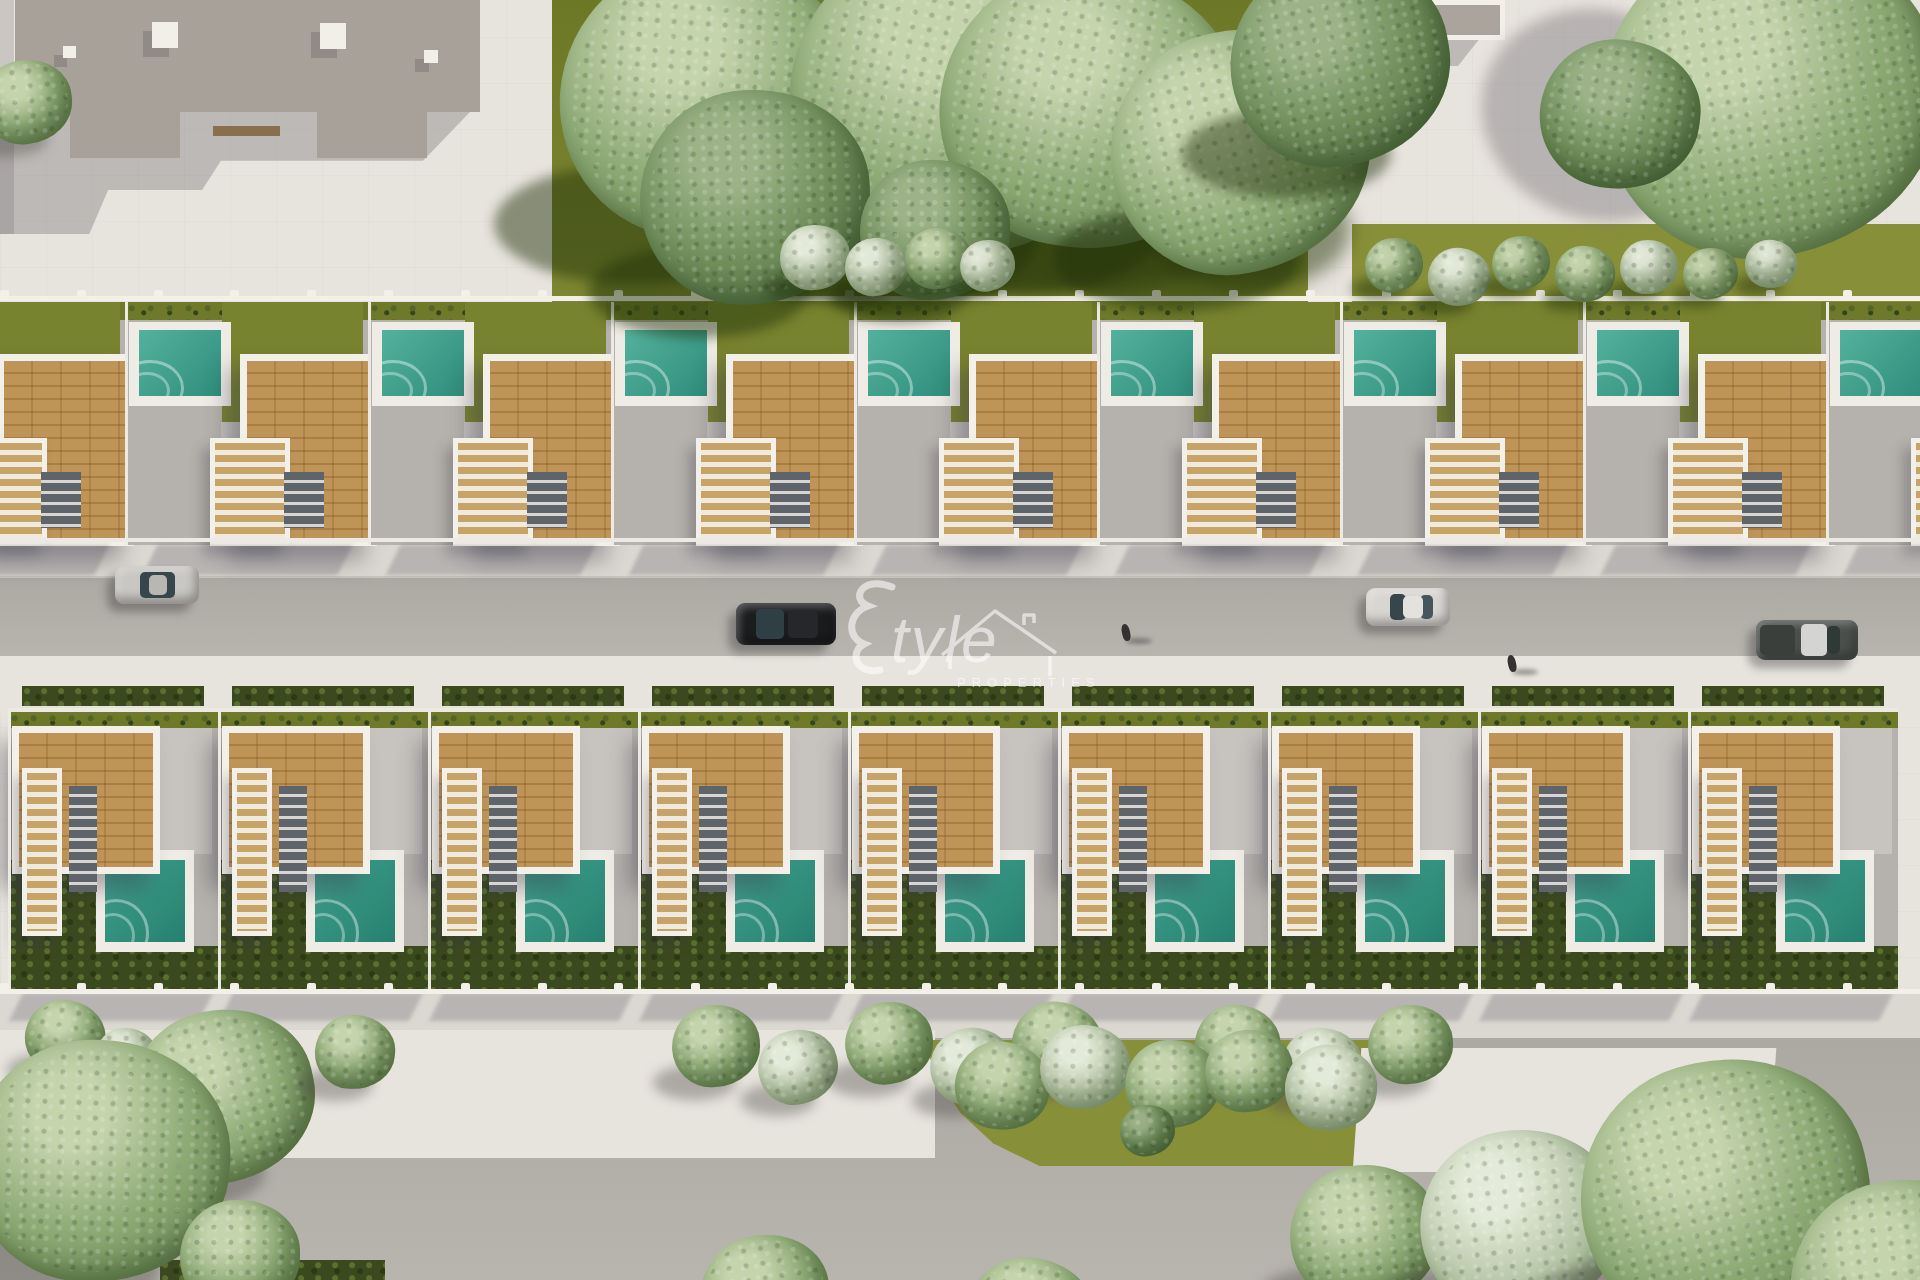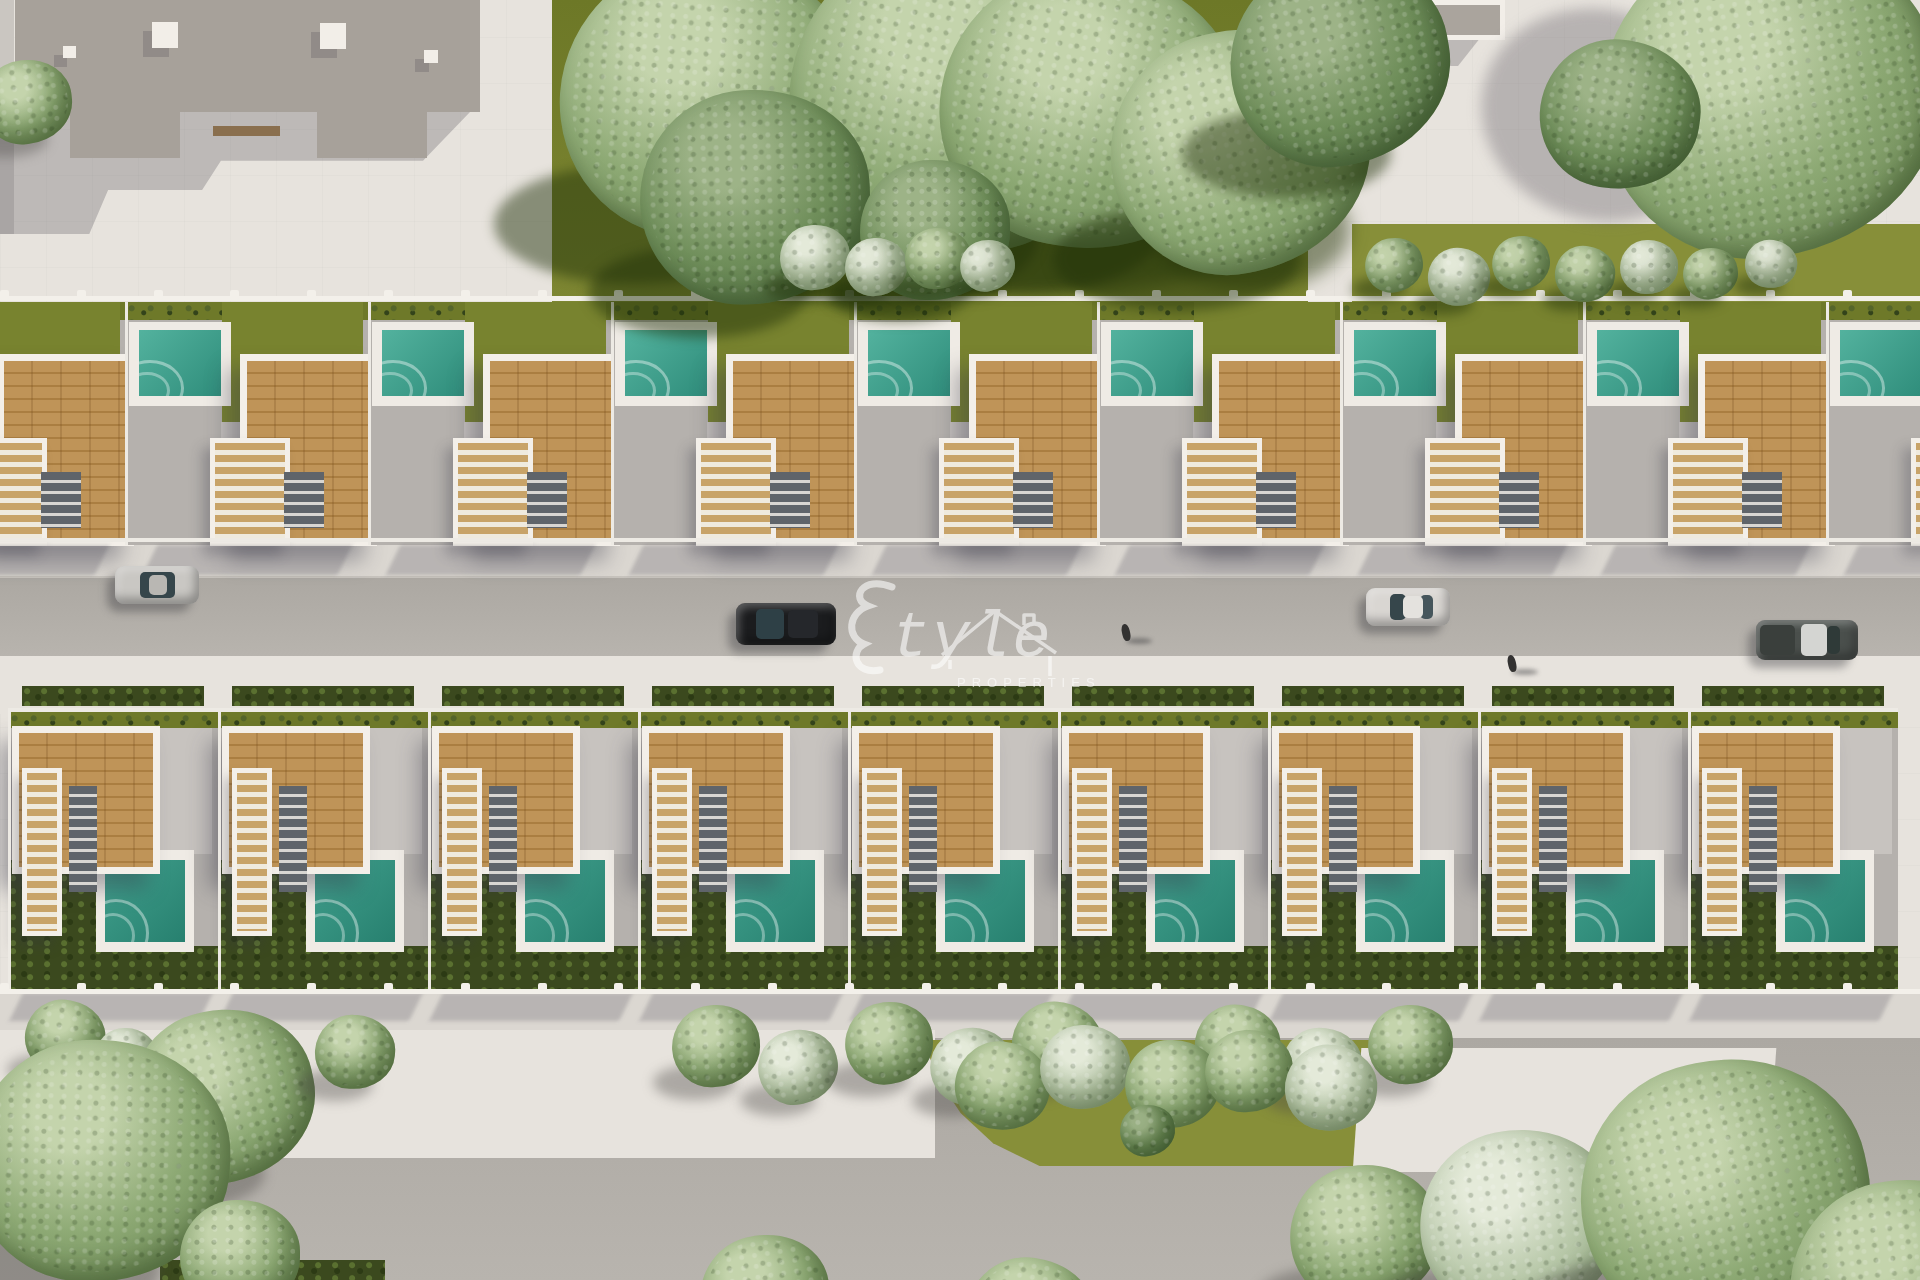--- a/index.html
+++ b/index.html
@@ -65,21 +65,21 @@
   .tree-sh-p{background:rgba(75,73,70,.38);border-radius:50%;filter:blur(6px);}
   .tree-sh-g{background:rgba(32,48,8,.48);border-radius:50%;filter:blur(6px);}
   .car{border-radius:9px;box-shadow:inset -4px -6px 10px rgba(0,0,0,.3),inset 3px 4px 8px rgba(255,255,255,.3);}
   .car-part{border-radius:5px;}
   .car-sh{background:rgba(50,50,55,.38);border-radius:12px;filter:blur(4px);}
   .person{background:#333231;border-radius:45% 45% 40% 40%;}
   .person-sh{background:rgba(55,55,58,.45);border-radius:50%;filter:blur(2px);}
   .wm{left:845px;top:573px;width:345px;height:152px;opacity:.58;z-index:60;pointer-events:none;color:#fff;}
   .wm-fl{position:absolute;left:0;top:2px;width:62px;height:120px;}
   .wm-fl path{stroke:#fff;stroke-width:7;fill:none;stroke-linecap:round;}
-  .wm-script{position:absolute;left:46px;top:30px;font-family:Liberation Mono, monospace;
+  .wm-script{position:absolute;left:46px;top:30px;font-family:Liberation Sans, sans-serif;
     font-style:italic;font-size:64px;letter-spacing:2px;color:#fff;}
   .wm-house{position:absolute;left:93px;top:30px;width:125px;height:75px;}
   .wm-house path{stroke:#fff;stroke-width:3.5;fill:none;stroke-linejoin:round;}
   .wm-sub{position:absolute;left:112px;top:102px;font-size:13px;letter-spacing:6px;color:#fff;
     font-family:"Liberation Sans",sans-serif;}
 </style>
 </head>
 <body>
 
 <div id="c">

